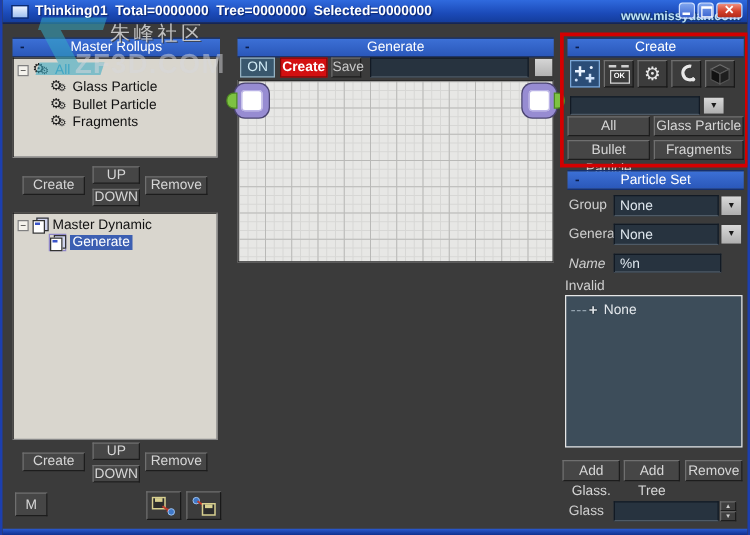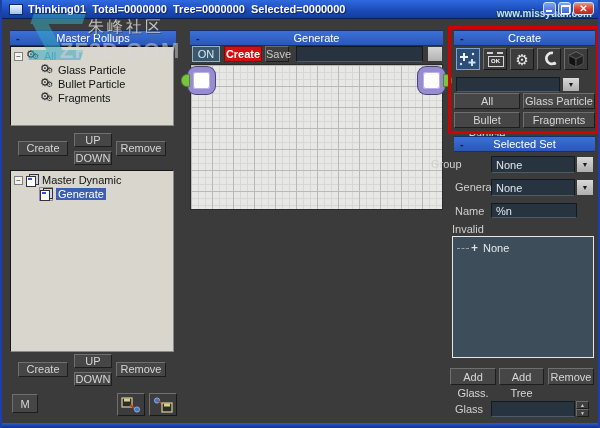--- a/index.html
+++ b/index.html
@@ -298,32 +298,32 @@
   <div class="navy" style="position:absolute;left:454px;top:77px;width:104px;height:15px;line-height:13px;padding-left:3px;"></div>
   <div class="dd-arrow-btn" style="left:560px;top:77px;width:18px;height:15px;"><span>▼</span></div>
 
   <div class="btn" style="left:452px;top:93px;width:66px;height:16px;line-height:15px;">All</div>
   <div class="btn" style="left:521px;top:93px;width:72px;height:16px;line-height:15px;">Glass Particle</div>
   <div class="btn" style="left:452px;top:112px;width:66px;height:16px;line-height:15px;">Bullet Particle</div>
   <div class="btn" style="left:521px;top:112px;width:72px;height:16px;line-height:15px;">Fragments</div>
 
   <div class="hdr" style="left:452px;top:136px;width:141px;">
     <span class="dash">-</span>
-    <span>Selected Set</span>
-  </div>
-
-  <div class="label" style="left:429px;top:158px;">Group</div>
+    <span>Particle Set</span>
+  </div>
+
+  <div class="label" style="left:453px;top:158px;">Group</div>
   <div class="navy" style="position:absolute;left:489px;top:156px;width:84px;height:17px;line-height:16px;padding-left:4px;">None</div>
   <div class="dd-arrow-btn" style="left:574px;top:156px;width:18px;height:17px;line-height:15px;"><span>▼</span></div>
 
   <div class="label" style="left:453px;top:181px;">Generate</div>
   <div class="navy" style="position:absolute;left:489px;top:179px;width:84px;height:17px;line-height:16px;padding-left:4px;">None</div>
   <div class="dd-arrow-btn" style="left:574px;top:179px;width:18px;height:17px;line-height:15px;"><span>▼</span></div>
 
-  <div class="label" style="left:453px;top:205px;">Name</div>
+  <div class="label" style="left:453px;top:205px;font-style:italic;">Name</div>
   <div class="navy" style="position:absolute;left:489px;top:203px;width:86px;height:15px;line-height:14px;padding-left:4px;">%n</div>
 
   <div class="label" style="left:450px;top:223px;">Invalid</div>
 
   <div class="rollbox">
     <div class="rollrow">
       <span class="rdash"></span>
       <span class="rplus">+</span>
       <span>None</span>
     </div>

